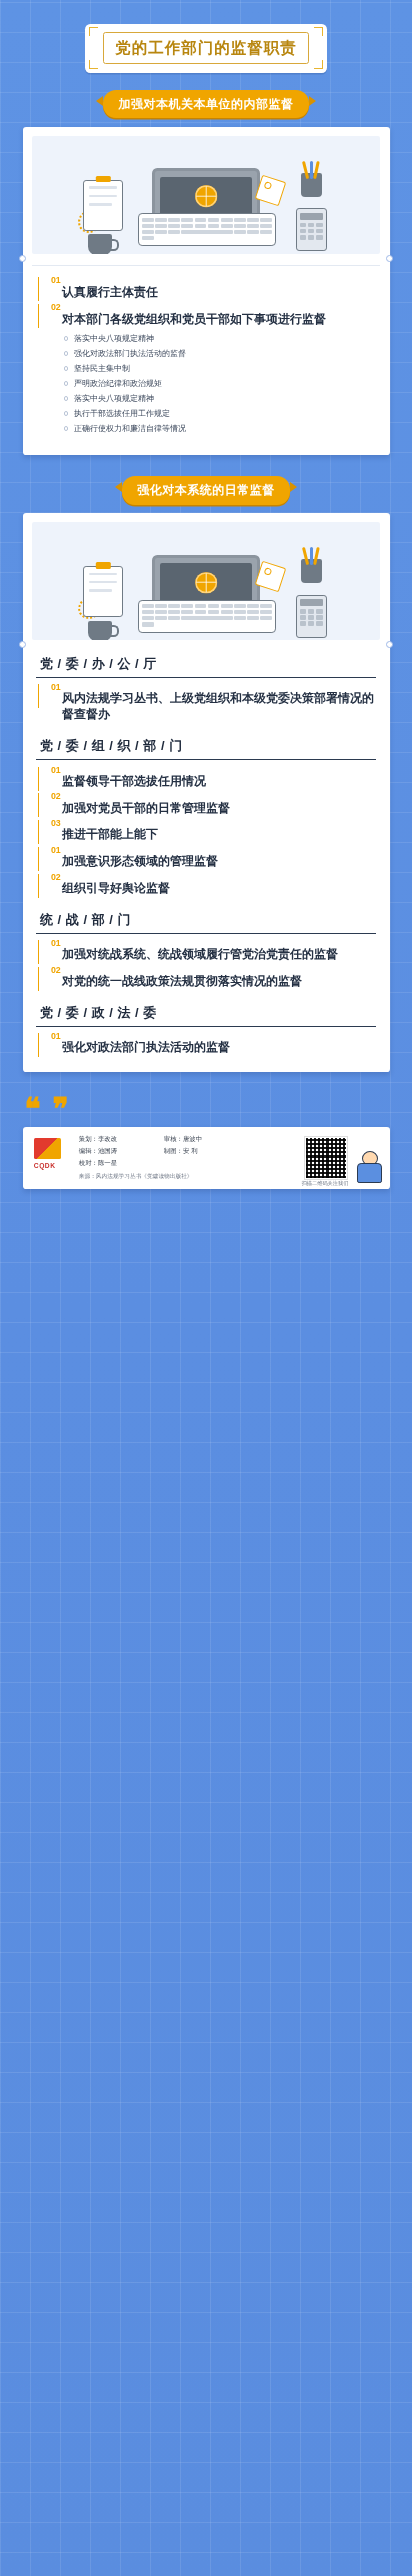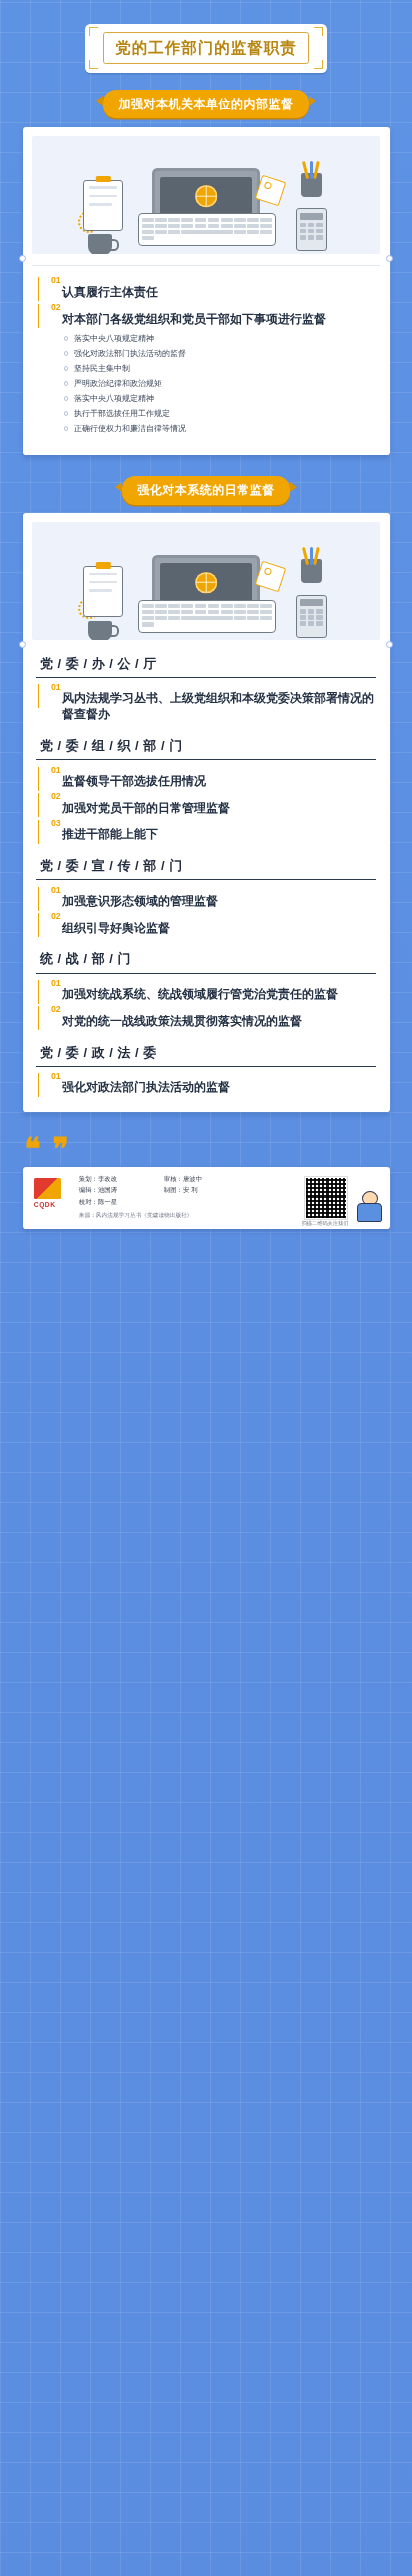--- a/index.html
+++ b/index.html
@@ -662,21 +662,20 @@
         <div class="num-body tight">加强对党员干部的日常管理监督</div>
       </div>
       <div class="num-item">
         <div class="num-col">
           <span class="bar"></span>
           <span class="n">03</span>
         </div>
         <div class="num-body tight">推进干部能上能下</div>
       </div>
 
-      <div class="dept">党 / 委 / 宣 / 传 / 部 / 门</div>
       <div class="num-item">
         <div class="num-col">
           <span class="bar"></span>
           <span class="n">01</span>
         </div>
         <div class="num-body tight">加强意识形态领域的管理监督</div>
       </div>
       <div class="num-item">
         <div class="num-col">
           <span class="bar"></span>

